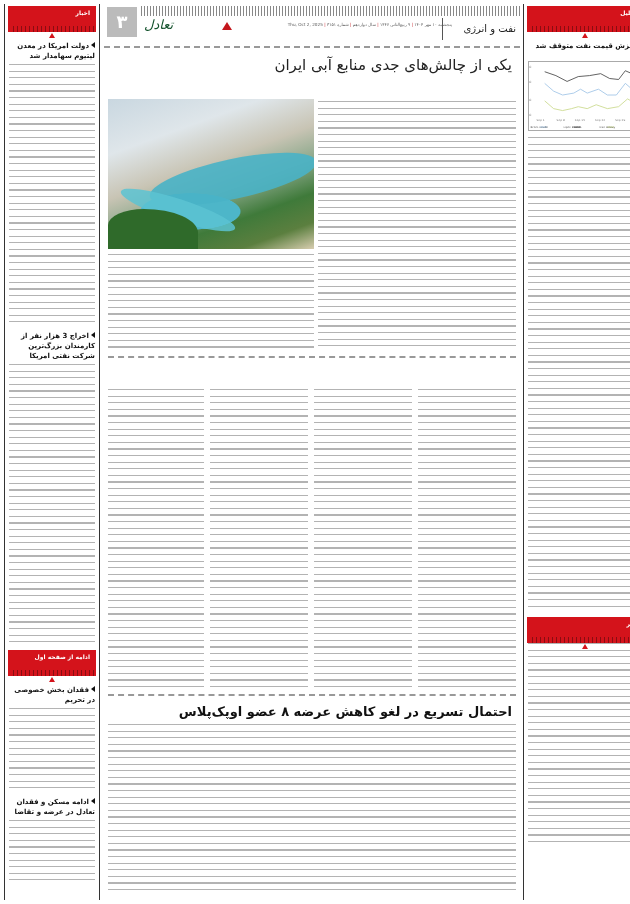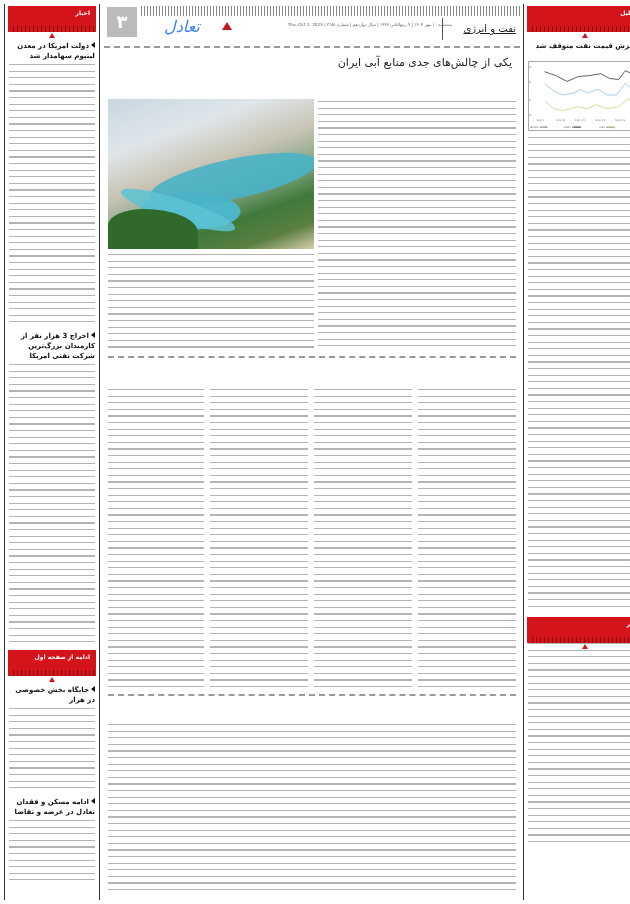--- a/index.html
+++ b/index.html
@@ -20,28 +20,28 @@
 
   .news-title { font-size: 7px; font-weight: bold; line-height: 10px; margin: 9px 4px 3px 4px; color: #111; position: relative; }
   .news-title .bullet { display: inline-block; width: 0; height: 0; border-top: 3px solid transparent; border-bottom: 3px solid transparent; border-right: 4px solid #111; margin-left: 2px; }
   .body-text { font-size: 3.7px; line-height: 6.6px; color: #444; margin: 0 4px; text-align: justify; }
 
   
   .header { position: absolute; left: 104px; top: 4px; width: 416px; height: 44px; }
   .pagenum { position: absolute; left: 3px; top: 3px; width: 30px; height: 30px; background: #bbb; color: #fff; font-size: 18px; font-weight: bold; text-align: center; line-height: 30px; }
   .ruler { position: absolute; left: 35px; right: 0; top: 2px; height: 10px;
     background: repeating-linear-gradient(to left, #888 0 1px, transparent 1px 3px); }
-  .logo { position: absolute; left: 60px; top: 13px; font-size: 16px; color: #3b82f6; font-family: "DejaVu Serif", serif; font-style: italic; }
+  .logo { position: absolute; left: 40px; top: 13px; font-size: 13px; color: #14532d; font-family: "DejaVu Serif", serif; font-style: italic; }
   .logo-triangle { position: absolute; left: 118px; top: 18px; width: 0; height: 0; border-left: 5px solid transparent; border-right: 5px solid transparent; border-bottom: 8px solid #c4161c; }
   .dateline { position: absolute; right: 68px; top: 18px; font-size: 4.2px; color: #555; white-space: nowrap; }
   .dateline .sep { color: #c4161c; }
-  .section-title { position: absolute; right: 4px; top: 14px; font-size: 10px; color: #222; border-left: 1px solid #555; padding-left: 20px; height: 22px; line-height: 22px; text-decoration: underline; }
+  .section-title { position: absolute; right: 4px; top: 14px; font-size: 10px; color: #222; border-left: 1px solid #555; padding-left: 20px; height: 22px; line-height: 22px; }
   .header-rule { position: absolute; left: 0; right: 0; top: 42px; height: 2px; border-top: 2px dashed #999; }
 
-  .kicker { position: absolute; right: 8px; top: 52px; font-size: 11px; color: #222; }
+  .kicker { position: absolute; right: 8px; top: 52px; font-size: 15px; color: #222; }
   .headline { position: absolute; right: 8px; top: 66px; font-size: 18px; font-weight: bold; color: #111; white-space: nowrap; }
 
   .photo { position: absolute; left: 4px; top: 95px; width: 206px; height: 150px; overflow: hidden;
     background:
       radial-gradient(ellipse 60% 30% at 40% 75%, #4db6c9 0 40%, transparent 41%),
       linear-gradient(160deg, #c9d7e0 0%, #dfe6ea 25%, #c8c4b4 45%, #8aa88a 60%, #3f7a3a 75%, #5b7f3f 88%, #d8cdb0 100%); }
   .photo .river { position: absolute; left: 40px; top: 60px; width: 170px; height: 40px; background: #49b3c6; border-radius: 50%; transform: rotate(-12deg); opacity: 0.9; }
   .photo .river2 { position: absolute; left: 10px; top: 100px; width: 120px; height: 22px; background: #5cc3d2; border-radius: 50%; transform: rotate(18deg); opacity: 0.85; }
   .photo .green { position: absolute; left: 0; top: 110px; width: 90px; height: 40px; background: #2f6a2a; border-radius: 40% 60% 0 0; }
   .lines { position: absolute; background: repeating-linear-gradient(to bottom, #9a9a9a 0 1.2px, transparent 1.2px 6.6px); opacity: 0.75; }
@@ -87,21 +87,21 @@
   </div>
   <div class="news-title"><span class="bullet"></span><span>اخراج 3 هزار نفر از کارمندان بزرگ‌ترین شرکت نفتی امریکا</span></div>
   <div class="body-text" style="height:280px; position:relative;">
     <div class="lines" style="inset:0;"></div>
   </div>
   <div class="redbox" style="margin-top:6px;">
     <span class="rb-label">ادامه از صفحه اول</span>
     <div class="ticks"></div>
     <div class="pointer"></div>
   </div>
-  <div class="news-title"><span class="bullet"></span><span>جایگاه بخش خصوصی در هزار</span></div>
+  <div class="news-title"><span class="bullet"></span><span>فقدان بخش خصوصی در تحریم</span></div>
   <div class="body-text" style="height:80px; position:relative;">
     <div class="lines" style="inset:0;"></div>
   </div>
   <div class="news-title"><span class="bullet"></span><span>ادامه مسکن و فقدان تعادل در عرضه و تقاضا</span></div>
   <div class="body-text" style="height:60px; position:relative;">
     <div class="lines" style="inset:0;"></div>
   </div>
 </div>
 
 <div class="col-mid">
@@ -116,20 +116,21 @@
   <div class="lines" style="left:214px; width:198px; top:97px; height:250px;"></div>
   <div class="lines" style="left:4px; width:206px; top:250px; height:97px;"></div>
 
   <div class="midrule" style="top:352px;"></div>
   <div class="lines" style="left:4px; width:408px; top:385px; height:298px;
        background: repeating-linear-gradient(to bottom, #9a9a9a 0 1.2px, transparent 1.2px 6.6px),
        linear-gradient(to left, transparent 0 98px, #fff 98px 104px, transparent 104px 202px, #fff 202px 208px, transparent 208px 306px, #fff 306px 312px, transparent 312px);
        background-blend-mode: lighten;"></div>
 
   <div class="midrule" style="top:690px;"></div>
+  <div class="h2" style="top:700px;">احتمال تسریع در لغو کاهش عرضه ۸ عضو اوپک‌پلاس</div>
   <div class="lines" style="left:4px; width:408px; top:720px; height:172px;"></div>
 </div>
 
 <div class="col-right">
   <div class="redbox">
     <span class="rb-label">تحلیل</span>
     <div class="ticks"></div>
     <div class="pointer"></div>
   </div>
   <div class="news-title"><span class="bullet"></span><span>ریزش قیمت نفت متوقف شد</span></div>

